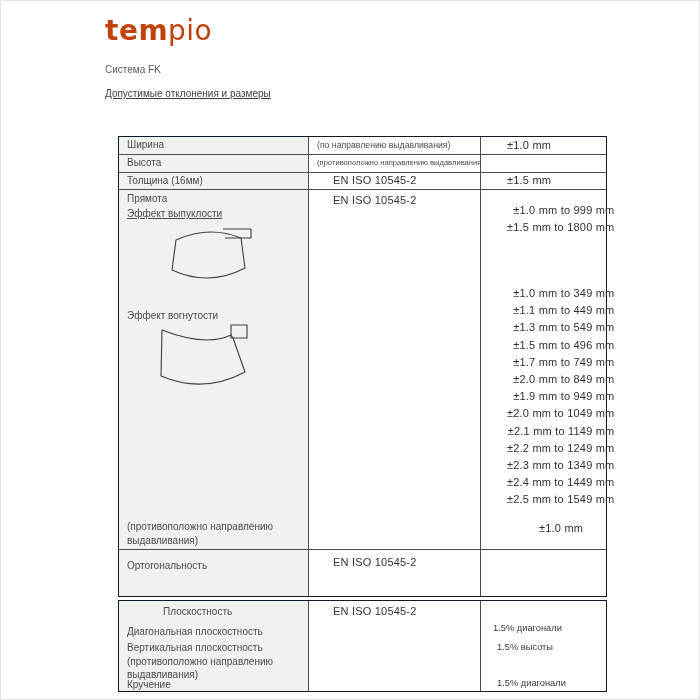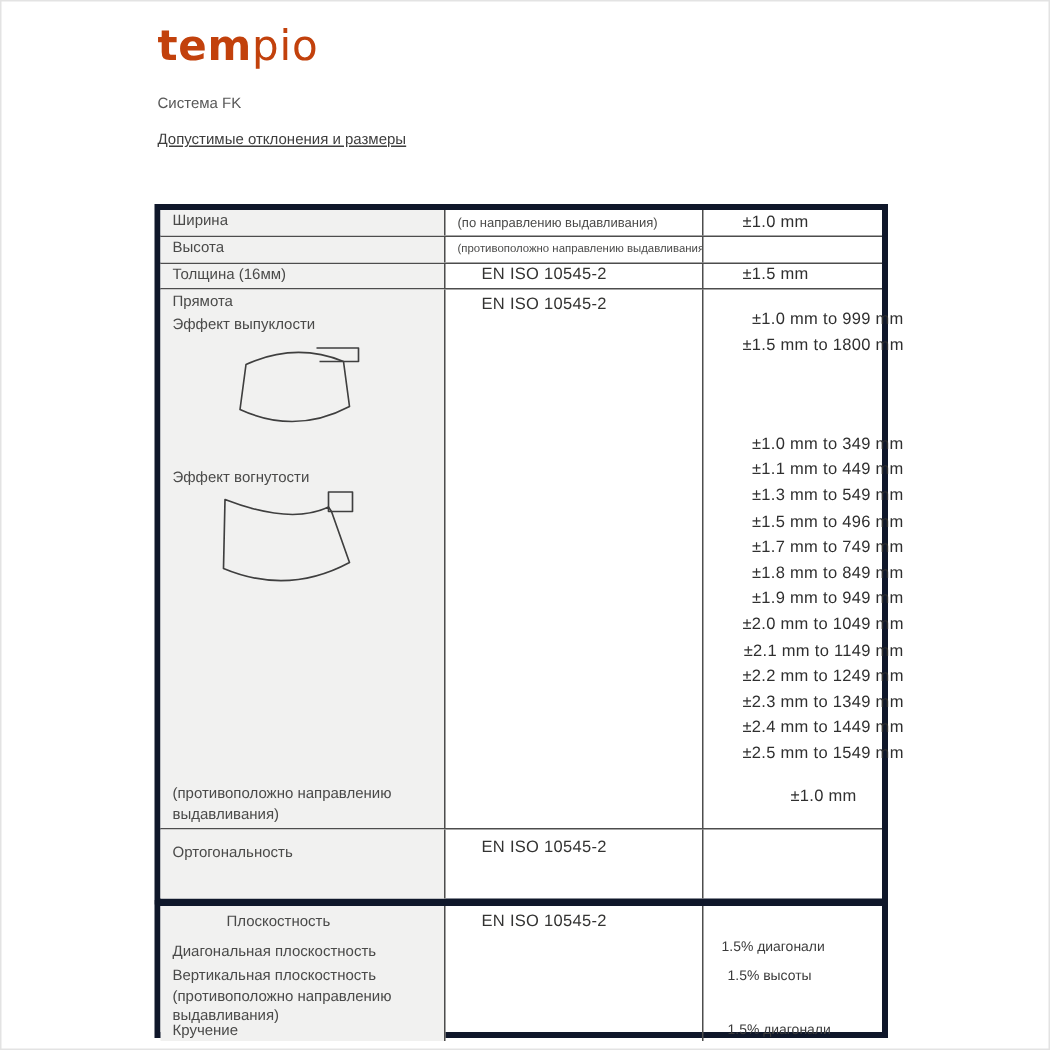--- a/index.html
+++ b/index.html
@@ -10,21 +10,21 @@
     overflow:hidden;
   }
   
   .hdr{position:absolute;left:105px;top:8px;}
   .logo{font-family:"DejaVu Sans", sans-serif;font-size:28px;line-height:46px;color:#c2410c;letter-spacing:0.5px;}
   .logo .b{font-weight:bold;}
   .logo .l{font-weight:normal;}
   .subtitle{position:absolute;left:105px;top:64px;font-size:10px;color:#585858;}
   .doc-link{position:absolute;left:105px;top:88px;font-size:10px;color:#3d3d3d;text-decoration:underline;cursor:pointer;}
   
-  .tbl{position:absolute;left:103px;width:489px;border:4px solid #0f172a;box-sizing:border-box;background:#fff;}
+  .tbl{position:absolute;left:118px;width:489px;border:1px solid #0f172a;box-sizing:border-box;background:#fff;}
   .tbl-main{top:136px;}
   .tbl-flat{top:600px;height:92px;}
   .t-row{display:grid;grid-template-columns:190px 172px 125px;border-bottom:1px solid #4d4d4d;}
   .t-row:last-child{border-bottom:none;}
   .cell{box-sizing:border-box;position:relative;overflow:hidden;}
   .c1{background:#f1f1f0;border-right:1px solid #4d4d4d;}
   .c2{border-right:1px solid #4d4d4d;}
   .h17{height:17px;}
   .h16{height:16px;}
   .h359{height:359px;overflow:visible;}
@@ -67,21 +67,21 @@
 
   <div class="t-row">
     <div class="cell c1 h16 pad vc16 lab">Толщина (16мм)</div>
     <div class="cell c2 h16 vc16 iso">EN ISO 10545-2</div>
     <div class="cell h16 pad vc16 val">±1.5 mm</div>
   </div>
 
   <div class="t-row">
     <div class="cell c1 h359">
       <div class="abs lab" style="left:8px;top:3px;">Прямота</div>
-      <div class="abs lab" style="left:8px;top:18px;">Эффект выпуклости</div>
+      <div class="abs lab" style="left:8px;top:18px;text-decoration:underline;">Эффект выпуклости</div>
 
       <svg class="abs" style="left:48px;top:33px;" width="88" height="68" viewBox="0 0 88 68">
         <path class="shape" d="M56 6 L84 6 L84 15 L58 15"></path>
         <path class="shape" d="M9 17 Q42 2 74 15 L78 45 Q42 64 5 47 Z"></path>
       </svg>
 
       <div class="abs lab" style="left:8px;top:120px;">Эффект вогнутости</div>
 
       <svg class="abs" style="left:40px;top:132px;" width="92" height="74" viewBox="0 0 92 74">
         <rect class="shape" x="72" y="3" width="16" height="13"></rect>
@@ -99,21 +99,21 @@
       <div class="abs vlist" style="left:8px;top:12px;">
         <div class="val">±1.0 mm to 999 mm</div>
         <div class="val">±1.5 mm to 1800 mm</div>
       </div>
       <div class="abs vlist" style="left:8px;top:95px;">
         <div class="val">±1.0 mm to 349 mm</div>
         <div class="val">±1.1 mm to 449 mm</div>
         <div class="val">±1.3 mm to 549 mm</div>
         <div class="val">±1.5 mm to 496 mm</div>
         <div class="val">±1.7 mm to 749 mm</div>
-        <div class="val">±1.8 mm to 849 mm</div>
+        <div class="val">±2.0 mm to 849 mm</div>
         <div class="val">±1.9 mm to 949 mm</div>
         <div class="val">±2.0 mm to 1049 mm</div>
         <div class="val">±2.1 mm to 1149 mm</div>
         <div class="val">±2.2 mm to 1249 mm</div>
         <div class="val">±2.3 mm to 1349 mm</div>
         <div class="val">±2.4 mm to 1449 mm</div>
         <div class="val">±2.5 mm to 1549 mm</div>
       </div>
       <div class="abs val" style="left:40px;top:332px;">±1.0 mm</div>
     </div>

